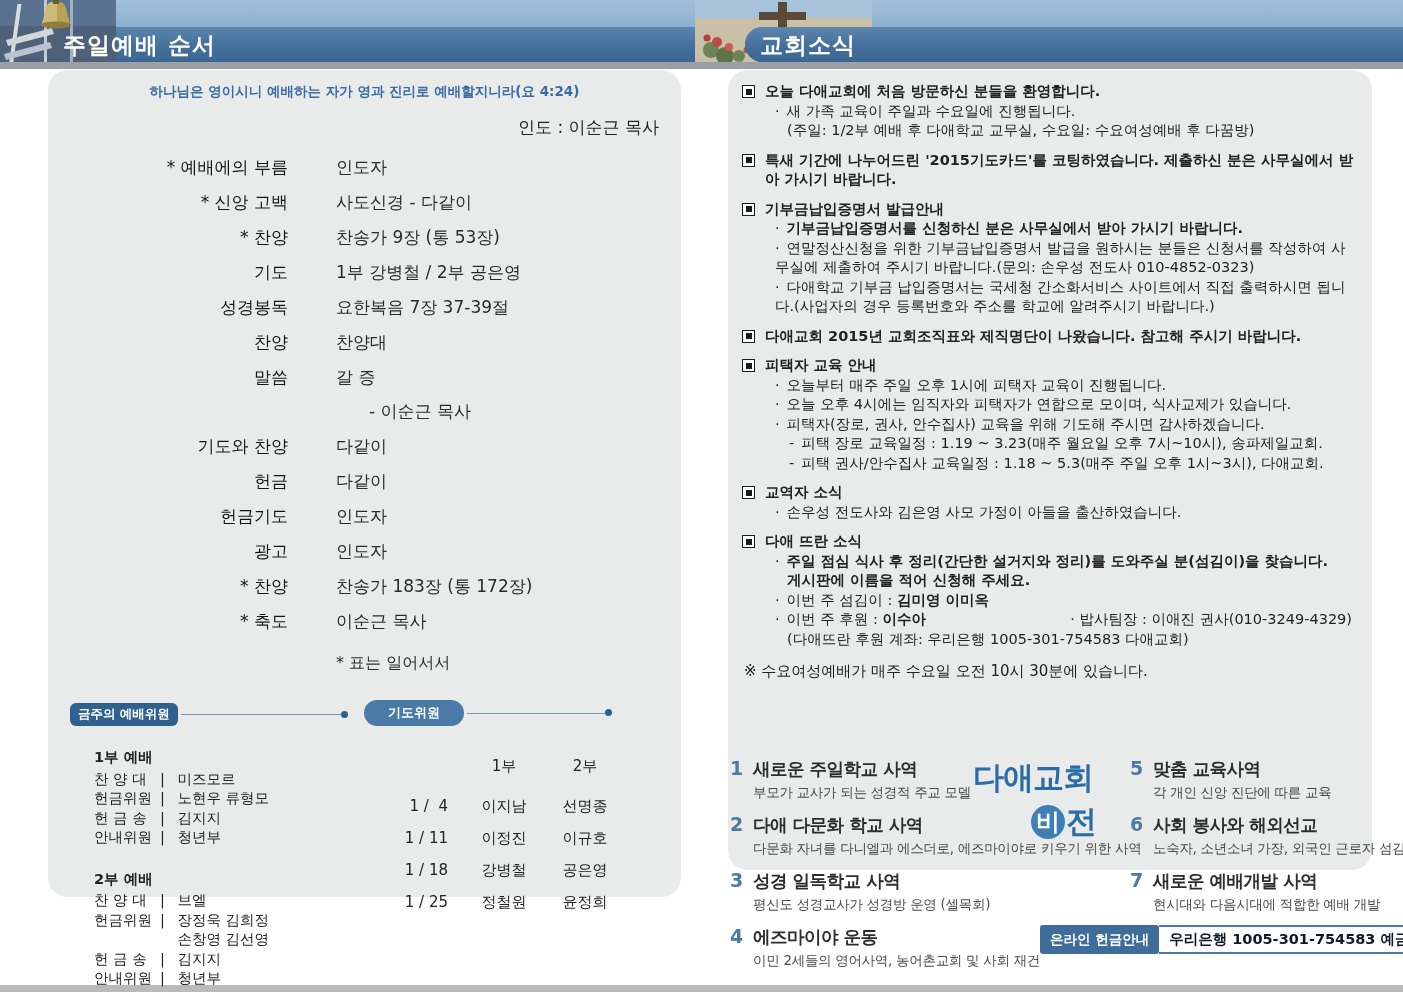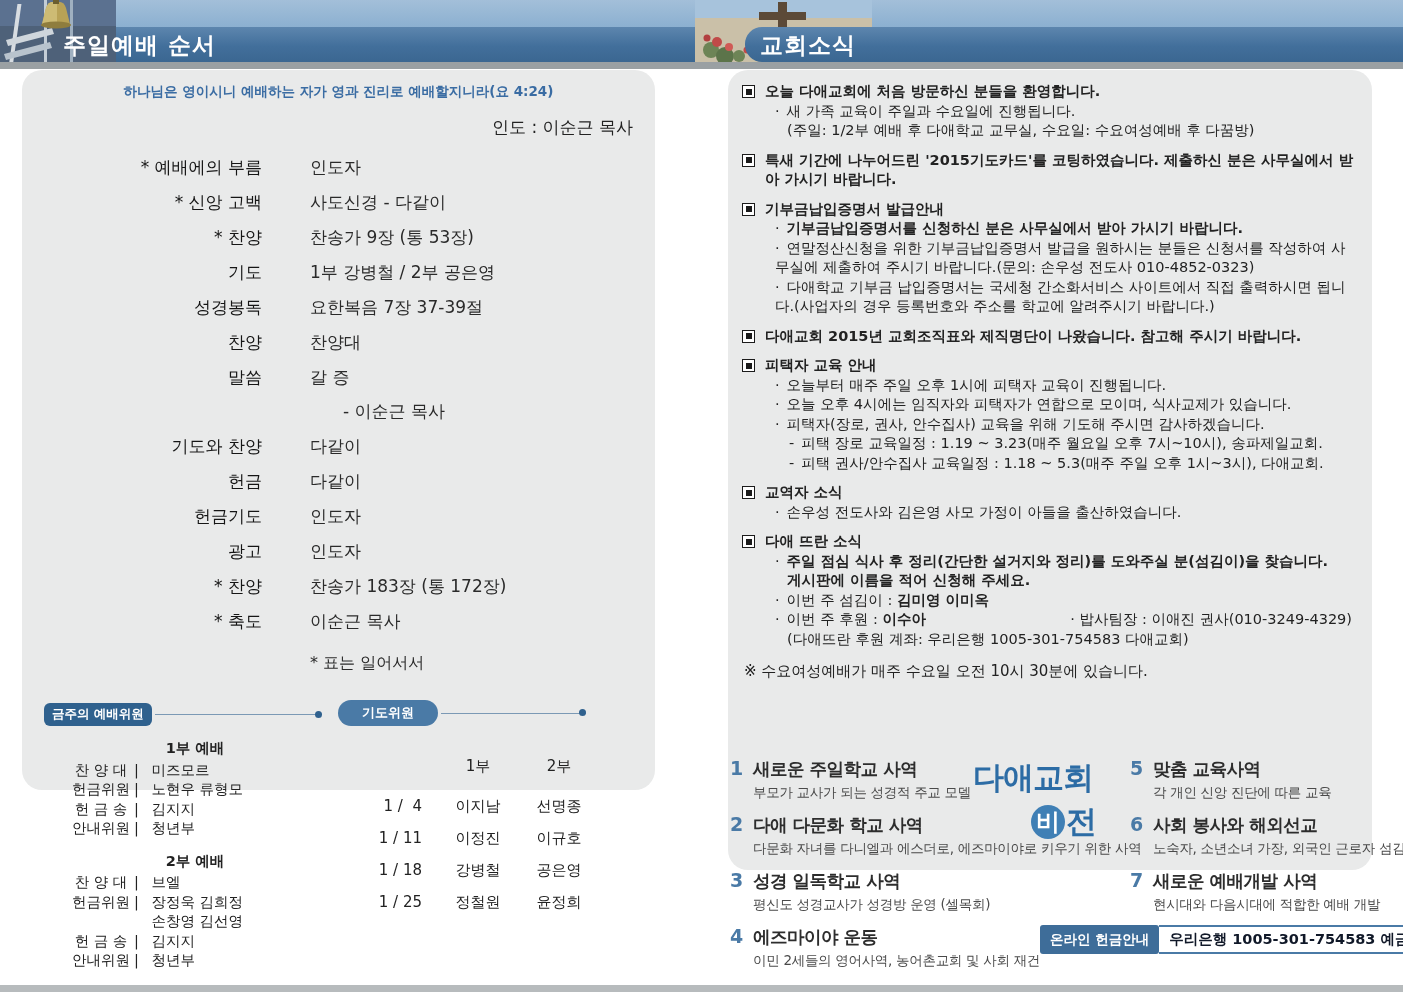--- a/index.html
+++ b/index.html
@@ -19,42 +19,42 @@
   #photo-bell{left:0;width:116px;}
   #photo-cross{left:695px;width:177px;}
   .page-title{position:absolute;z-index:3;color:#ffffff;font-weight:bold;
     font-size:23px;top:30px;letter-spacing:1px;white-space:nowrap;}
   #title-left{left:63px;}
   #title-right{left:760px;}
   #header-rule{position:absolute;left:0;top:62px;width:1403px;height:7px;background:#9aa0a3;}
   #bottom-strip{position:absolute;left:0;top:985px;width:1403px;height:7px;background:#b7bbbd;}
   
   .gray-box{position:absolute;background:#e9eaea;border-radius:20px;}
-  #left-box{left:22px;top:70px;width:633px;height:720px;}
+  #left-box{left:48px;top:70px;width:633px;height:827px;}
   #right-box{left:728px;top:70px;width:644px;height:800px;}
   
   #verse{padding-top:13px;text-align:center;color:#3a6ca3;font-weight:bold;font-size:13.5px;}
   #leader{margin-top:15px;padding-right:22px;text-align:right;font-size:17px;color:#222;}
   #worship-rows{margin-top:17px;}
   .w-row{display:flex;margin-bottom:13px;font-size:17px;line-height:22px;}
   .w-label{width:240px;text-align:right;font-weight:normal;flex:none;color:#151515;}
   .w-val{margin-left:48px;color:#2a2a2a;}
   .w-val2{margin-top:12px;padding-left:33px;}
   #standing-note{margin-top:21px;padding-left:288px;font-size:16px;color:#2a2a2a;}
   .badge-row{display:flex;align-items:center;}
   .lead-line{flex:1;height:1px;background:#7b99b5;position:relative;margin-left:3px;}
   .lead-line::after{content:"";position:absolute;right:0;top:-3.5px;width:7px;height:7px;
     border-radius:50%;background:#2f618e;}
   #committee-a{position:absolute;left:22px;top:633px;width:278px;}
   #committee-b{position:absolute;left:316px;top:630px;width:248px;}
   .badge-a{background:#2f618e;color:#fff;font-size:12.5px;font-weight:bold;
     padding:3px 8px;border-radius:6px;white-space:nowrap;}
   .badge-b{background:#4a7aa6;color:#fff;font-size:13px;font-weight:bold;
     padding:4px 24px;border-radius:14px;white-space:nowrap;}
-  .c-part{margin-top:13px;padding-left:24px;font-size:14.5px;line-height:19.5px;color:#222;text-align:center;}
+  .c-part{margin-top:22px;padding-left:24px;font-size:14.5px;line-height:19.5px;color:#222;}
   .c-title{font-weight:bold;margin-bottom:2px;}
   .c-row{display:flex;white-space:pre;}
   .c-label{width:66px;flex:none;}
   .c-div{margin:0 8px 0 0;}
   .hidden-div{visibility:hidden;}
   #prayer-table{display:grid;grid-template-columns:92px 84px 78px;row-gap:12px;
     margin:30px 0 0 6px;font-size:15px;line-height:20px;color:#222;}
   .p-date{text-align:right;padding-right:14px;white-space:pre;}
   .p-name{text-align:center;}
   .p-head{text-align:center;padding-bottom:8px;}

